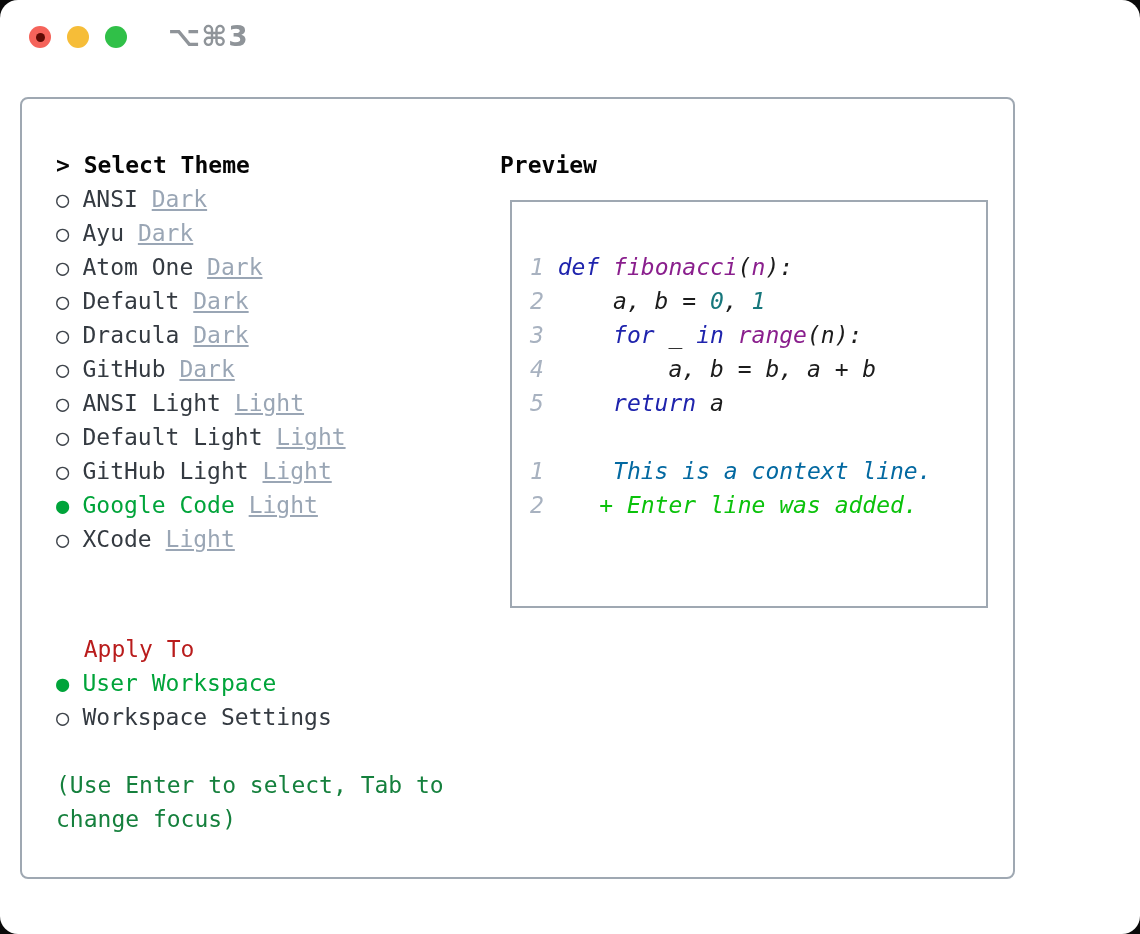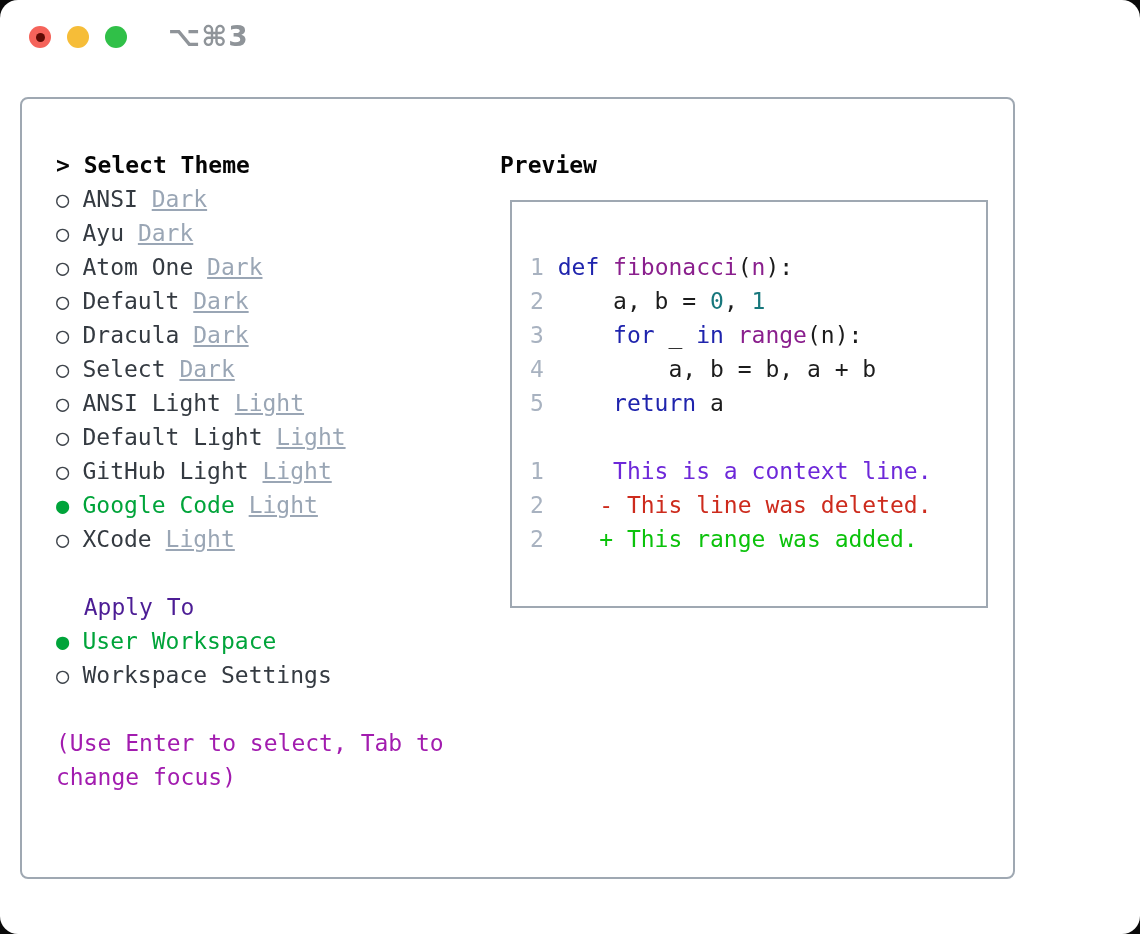--- a/index.html
+++ b/index.html
@@ -26,36 +26,36 @@
   .col-left{position:absolute;left:56px;top:148px;font-size:23px;line-height:34px;color:#343a41;}
   .row{height:34px;white-space:pre;}
   .row.blank{height:34px;}
   .b2{display:inline-block;width:2ch;}
   .hdr{font-weight:bold;color:#050505;}
   .theme-name{color:#343a41;text-align:right;}
   .variant{color:#9aa6b5;margin-left:1ch;text-decoration:underline;}
   .radio{color:#3f454c;font-size:22px;}
   .sel .radio{color:#00a43a;}
   .sel .theme-name{color:#00a43a;}
-  .apply-title{padding-left:2ch;color:#4c1d95;}
-  .help{color:#a21caf;}
+  .apply-title{padding-left:2ch;color:#b91c1c;margin-top:42px;}
+  .help{color:#15803d;}
 
   
   .preview-title{position:absolute;left:500px;top:148px;height:34px;line-height:34px;
                  font-size:23px;font-weight:bold;color:#050505;}
   .preview-box{position:absolute;left:510px;top:200px;width:478px;height:408px;
                border:2px solid #9fa8b2;box-sizing:border-box;background:#fff;}
   .code-block{position:absolute;left:18px;top:48px;font-size:23px;line-height:34px;}
-  .crow{height:34px;white-space:pre;color:#1c1c1c;}
+  .crow{height:34px;white-space:pre;color:#1c1c1c;font-style:italic;}
   .num{display:inline-block;width:1ch;color:#a8b2c0;margin-right:1ch;}
   .kwd{color:#1f24ad;}
   .typ{color:#8a1f8d;}
   .lit{color:#17777c;}
   .pln{color:#1c1c1c;}
-  .ctx{color:#6d28d9;}
+  .ctx{color:#0369a1;}
   .del{color:#cd2b1d;}
   .add{color:#0bc20b;}
 </style>
 </head>
 <body>
 
 <div class="screen">
   <div class="window">
 
     <div class="traffic">
@@ -70,21 +70,21 @@
     <div class="main-box"></div>
 
     <div class="col-left">
       <div class="row hdr"><span class="b2">&gt;</span><span>Select Theme</span></div>
       <div id="theme-list">
           <div class="row"><span class="b2 radio">○</span><span class="theme-name">ANSI</span><span class="variant">Dark</span></div>
           <div class="row"><span class="b2 radio">○</span><span class="theme-name">Ayu</span><span class="variant">Dark</span></div>
           <div class="row"><span class="b2 radio">○</span><span class="theme-name">Atom One</span><span class="variant">Dark</span></div>
           <div class="row"><span class="b2 radio">○</span><span class="theme-name">Default</span><span class="variant">Dark</span></div>
           <div class="row"><span class="b2 radio">○</span><span class="theme-name">Dracula</span><span class="variant">Dark</span></div>
-          <div class="row"><span class="b2 radio">○</span><span class="theme-name">Select</span><span class="variant">Dark</span></div>
+          <div class="row"><span class="b2 radio">○</span><span class="theme-name">GitHub</span><span class="variant">Dark</span></div>
           <div class="row"><span class="b2 radio">○</span><span class="theme-name">ANSI Light</span><span class="variant">Light</span></div>
           <div class="row"><span class="b2 radio">○</span><span class="theme-name">Default Light</span><span class="variant">Light</span></div>
           <div class="row"><span class="b2 radio">○</span><span class="theme-name">GitHub Light</span><span class="variant">Light</span></div>
           <div class="row sel"><span class="b2 radio">●</span><span class="theme-name">Google Code</span><span class="variant">Light</span></div>
           <div class="row"><span class="b2 radio">○</span><span class="theme-name">XCode</span><span class="variant">Light</span></div>
         </div>
       <div class="row blank"></div>
       <div class="row apply-title">Apply To</div>
       <div id="apply-list">
           <div class="row sel"><span class="b2 radio">●</span><span class="theme-name">User Workspace</span></div>
@@ -98,19 +98,18 @@
     <div class="preview-title">Preview</div>
     <div class="preview-box">
       <div class="code-block" id="code-block">
           <div class="crow"><span class="num">1</span><span class="kwd">def</span><span class="pln"> </span><span class="typ">fibonacci</span><span class="pln">(</span><span class="typ">n</span><span class="pln">):</span></div>
           <div class="crow"><span class="num">2</span><span class="pln">    a, b = </span><span class="lit">0</span><span class="pln">, </span><span class="lit">1</span></div>
           <div class="crow"><span class="num">3</span><span class="pln">    </span><span class="kwd">for</span><span class="pln"> _ </span><span class="kwd">in</span><span class="pln"> </span><span class="typ">range</span><span class="pln">(n):</span></div>
           <div class="crow"><span class="num">4</span><span class="pln">        a, b = b, a + b</span></div>
           <div class="crow"><span class="num">5</span><span class="pln">    </span><span class="kwd">return</span><span class="pln"> a</span></div>
           <div class="crow"></div>
           <div class="crow"><span class="num">1</span><span class="ctx">    This is a context line.</span></div>
-          <div class="crow"><span class="num">2</span><span class="del">   - This line was deleted.</span></div>
-          <div class="crow"><span class="num">2</span><span class="add">   + This range was added.</span></div>
+          <div class="crow"><span class="num">2</span><span class="add">   + Enter line was added.</span></div>
         </div>
     </div>
 
   </div>
 </div>
 
 </body></html>

